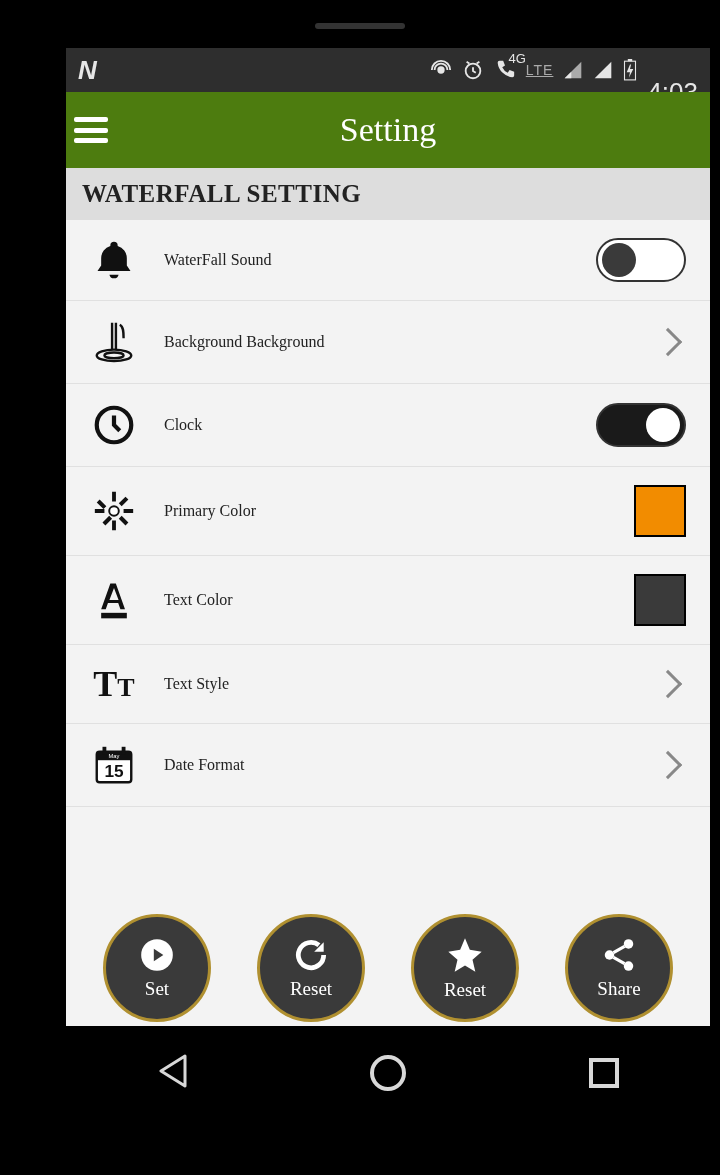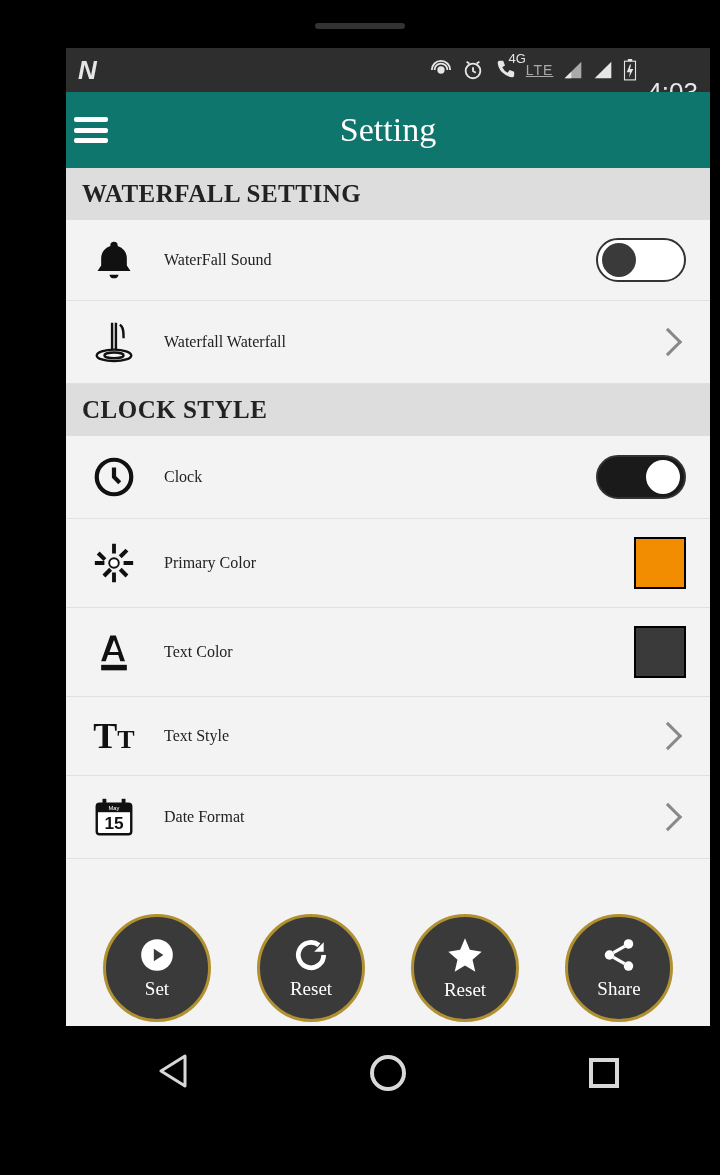--- a/index.html
+++ b/index.html
@@ -47,21 +47,21 @@
   }
   .status-bar .spacer { flex: 1; }
   .status-item { margin-left: 10px; display: inline-flex; align-items: center; }
   .n-logo { font-weight: bold; font-size: 26px; font-style: italic; }
   .lte { font-size: 14px; letter-spacing: 1px; color: #aaa; text-decoration: underline; }
   .fourg { font-size: 13px; line-height: 12px; margin-left: 35px; }
   .clock-text { font-size: 26px; font-weight: 500; margin-top: 44px; }
   
   .app-header {
     height: 76px;
-    background: #0f766e;
+    background: #4d7c0f;
     display: flex;
     align-items: center;
     padding: 0 8px;
     position: relative;
   }
   .hamburger {
     width: 34px; height: 26px;
     display: flex; flex-direction: column; justify-content: space-between;
   }
   .hamburger span { height: 5px; background: #fff; border-radius: 2px; }
@@ -259,27 +259,26 @@
       </div>
 
       <div class="row">
         <div class="row-icon">
           <svg width="46" height="46" viewBox="0 0 48 48" fill="none" stroke="#111" stroke-width="2.5">
               <ellipse cx="24" cy="38" rx="18" ry="6"></ellipse>
               <ellipse cx="24" cy="38" rx="10" ry="3"></ellipse>
               <path d="M22 4v28M26 4v28M30 6c4 2 4 8 4 14"></path>
             </svg>
         </div>
-        <div class="row-label">Waterfall Waterfall</div>
+        <div class="row-label">Background Background</div>
         <div class="row-control">
             <div class="chevron"></div>
           </div>
       </div>
 
-      <div class="section-header">CLOCK STYLE</div>
 
       <div class="row">
         <div class="row-icon">
           <svg width="46" height="46" viewBox="0 0 24 24" fill="none" stroke="#111" stroke-width="2.2">
               <circle cx="12" cy="12" r="9"></circle>
               <path d="M12 7v5l3 3"></path>
             </svg>
         </div>
         <div class="row-label">Clock</div>
         <div class="row-control">

